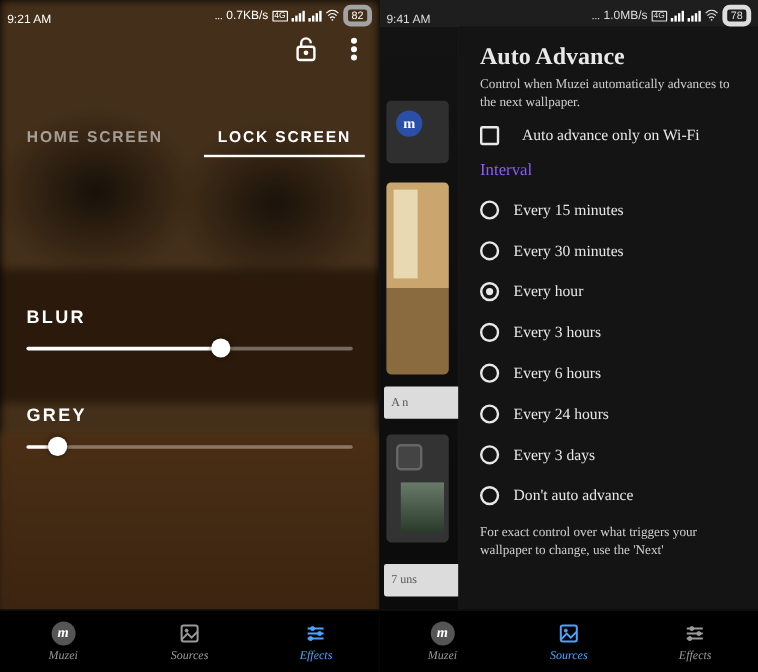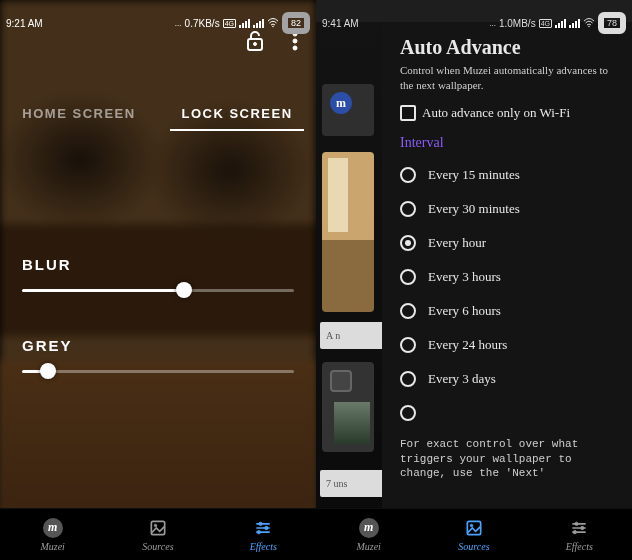--- a/index.html
+++ b/index.html
@@ -3,27 +3,27 @@
 <meta charset="utf-8">
 <style>
   * { box-sizing: border-box; margin: 0; padding: 0; }
   html, body { width: 632px; height: 560px; background: #000; font-family: "Segoe UI", Arial, sans-serif; overflow: hidden; }
   .stage { display: flex; width: 632px; height: 560px; }
   .phone { position: relative; height: 560px; overflow: hidden; }
   .phoneA { width: 316px; }
   .phoneB { width: 316px; }
 
   
-  .status { position: absolute; top: 12px; left: 0; right: 0; height: 22px; display: flex; align-items: center; justify-content: space-between; padding: 0 6px; font-size: 10px; color: #fff; z-index: 30; }
+  .status { position: absolute; top: 0; left: 0; right: 0; height: 22px; display: flex; align-items: flex-end; justify-content: space-between; padding: 0 6px; font-size: 10px; color: #fff; z-index: 30; }
   .status .right { display: flex; align-items: center; gap: 3px; }
   .sig { display: inline-flex; align-items: flex-end; gap: 1px; }
   .sig i { width: 2px; background: #fff; display: inline-block; }
   .sig i:nth-child(1){height:3px} .sig i:nth-child(2){height:5px} .sig i:nth-child(3){height:7px} .sig i:nth-child(4){height:9px}
   .batt { display:inline-flex; align-items:center; }
-  .batt .pill { border:6px solid #a3a3a3; border-radius:6px; padding:0 3px; font-size:9px; line-height:10px; }
+  .batt .pill { border:4px solid #a3a3a3; border-radius:6px; padding:0 3px; font-size:9px; line-height:10px; }
 
   .phoneB .status { color:#ddd; }
 
   
   .bgA {
     position:absolute; inset:0;
     background:
       radial-gradient(120px 100px at 80px 160px, rgba(30,20,12,.9), transparent 70%),
       radial-gradient(120px 100px at 230px 170px, rgba(30,20,12,.85), transparent 70%),
       linear-gradient(#6b4b28,#6b4b28 40%, #432a12 40%, #432a12 60%, #6b4b28 60%);
@@ -86,28 +86,28 @@
   .cap.a { top:300px; }
   .card.c3 { left:6px; top:340px; width:52px; height:90px; background:#333;}
   .card.c3 .m2 {position:absolute;left:8px;top:8px;width:22px;height:22px;border-radius:4px;background:#444;border:2px solid #666;}
   .card.c3 .ph {position:absolute;left:12px;top:40px;width:36px;height:42px;background:linear-gradient(#6a7a6a,#2a3a2a);}
   .cap.b { top:448px; }
 
   
   .panel { position:absolute; left:66px; right:0; top:22px; bottom:52px; background:#141414; color:#e8e8e8; padding:14px 16px 10px 18px; overflow:hidden; font-family:"Segoe Script","Comic Sans MS",cursive; }
   .panel h1 { font-size:20px; font-weight:600; margin-bottom:4px; }
   .panel .sub { font-size:11px; line-height:1.35; color:#cfcfcf; margin-bottom:12px; }
-  .check { display:flex; align-items:flex-start; gap:6px; margin-bottom:14px; font-size:13px;}
+  .check { display:flex; align-items:flex-start; gap:19px; margin-bottom:14px; font-size:13px;}
   .check .box { width:16px; height:16px; border:2px solid #e8e8e8; border-radius:2px; flex:0 0 auto;}
   .section { font-size:14px; margin:2px 0 8px; color:#8b5cf6;}
   .opts { display:flex; flex-direction:column; gap:2px; }
   .opt { display:flex; align-items:center; gap:12px; padding:8px 0; font-size:13px;}
   .radio { width:16px; height:16px; border:2px solid #e8e8e8; border-radius:50%; position:relative; flex:0 0 auto;}
   .opt.sel .radio::after{content:"";position:absolute;left:3px;top:3px;width:6px;height:6px;border-radius:50%;background:#e8e8e8;}
-  .note { font-size:11px; color:#cfcfcf; margin-top:8px; line-height:1.35;font-family:Liberation Mono, monospace;}
+  .note { font-size:11px; color:#cfcfcf; margin-top:8px; line-height:1.35;}
 
 </style>
 </head>
 <body>
 
 <div class="stage">
 
   <div class="phone phoneA">
     <div class="bgA"></div>
     <div class="bgA2"></div>
@@ -283,20 +283,21 @@
         <div class="opt">
             <div class="radio"></div>
             <span>Every 24 hours</span>
           </div>
         <div class="opt">
             <div class="radio"></div>
             <span>Every 3 days</span>
           </div>
         <div class="opt">
             <div class="radio"></div>
+            <span>Don't auto advance</span>
           </div>
       </div>
 
       <div class="note">For exact control over what triggers your wallpaper to change, use the 'Next'</div>
     </div>
 
     <div class="bottomNav">
       <div class="navItem">
         <div class="nicon">
             <div class="mlogo">m</div>

